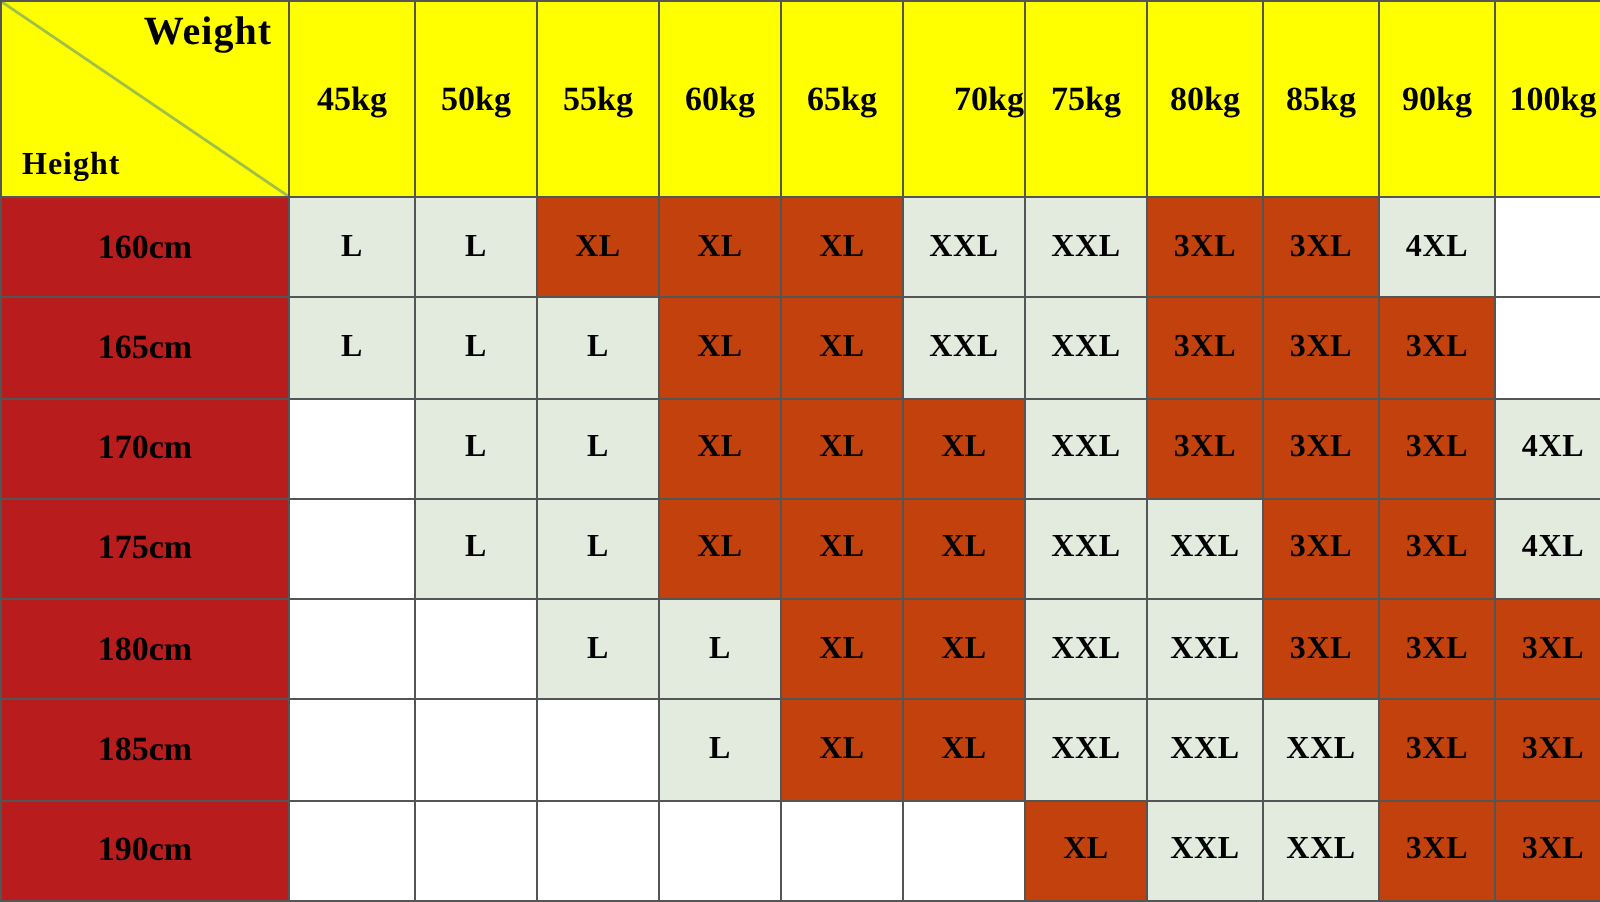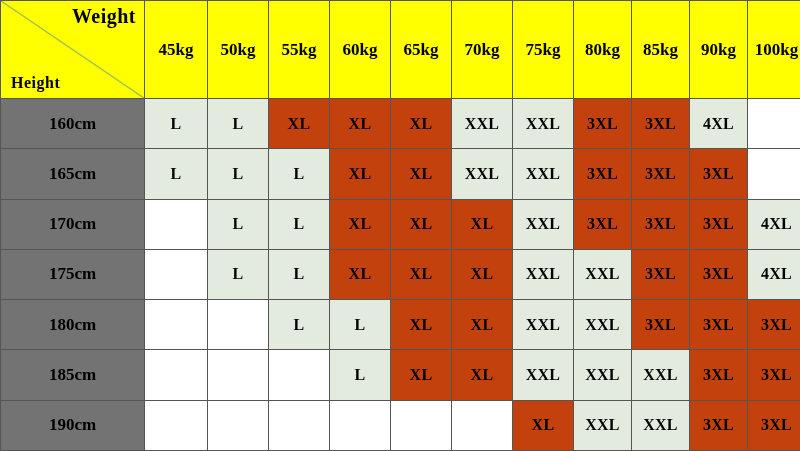--- a/index.html
+++ b/index.html
@@ -66,21 +66,21 @@
 
   
   .weight-head {
     background: #ffff00;
     font-size: 17px;
     height: 97px;
   }
 
   
   .height-head {
-    background: #737373;
+    background: #b91c1c;
     font-size: 17px;
     text-align: center;
   }
 
   
   .cell {
     font-size: 16px;
     letter-spacing: 0.3px;
   }
   .cell-light {
@@ -106,21 +106,21 @@
           <line x1="0" y1="0" x2="143" y2="97" stroke="#9fbf4a" stroke-width="1.4"></line>
         </svg>
         <span class="corner-weight">Weight</span>
         <span class="corner-height">Height</span>
       </th>
       <th class="weight-head" style="width: 62px;">45kg</th>
       <th class="weight-head" style="width: 60px;">50kg</th>
       <th class="weight-head" style="width: 60px;">55kg</th>
       <th class="weight-head" style="width: 60px;">60kg</th>
       <th class="weight-head" style="width: 60px;">65kg</th>
-      <th class="weight-head" style="width: 60px;">70kg</th>
+      <th class="weight-head" style="width: 60px; text-align: right;">70kg</th>
       <th class="weight-head" style="width: 60px;">75kg</th>
       <th class="weight-head" style="width: 57px;">80kg</th>
       <th class="weight-head" style="width: 57px;">85kg</th>
       <th class="weight-head" style="width: 57px; margin-top: 45px;">90kg</th>
       <th class="weight-head" style="width: 57px;">100kg</th>
     </tr>
   </thead>
   <tbody id="chart-body">
       <tr class="data-row">
         <th class="height-head" style="width: 143px;">160cm</th>

